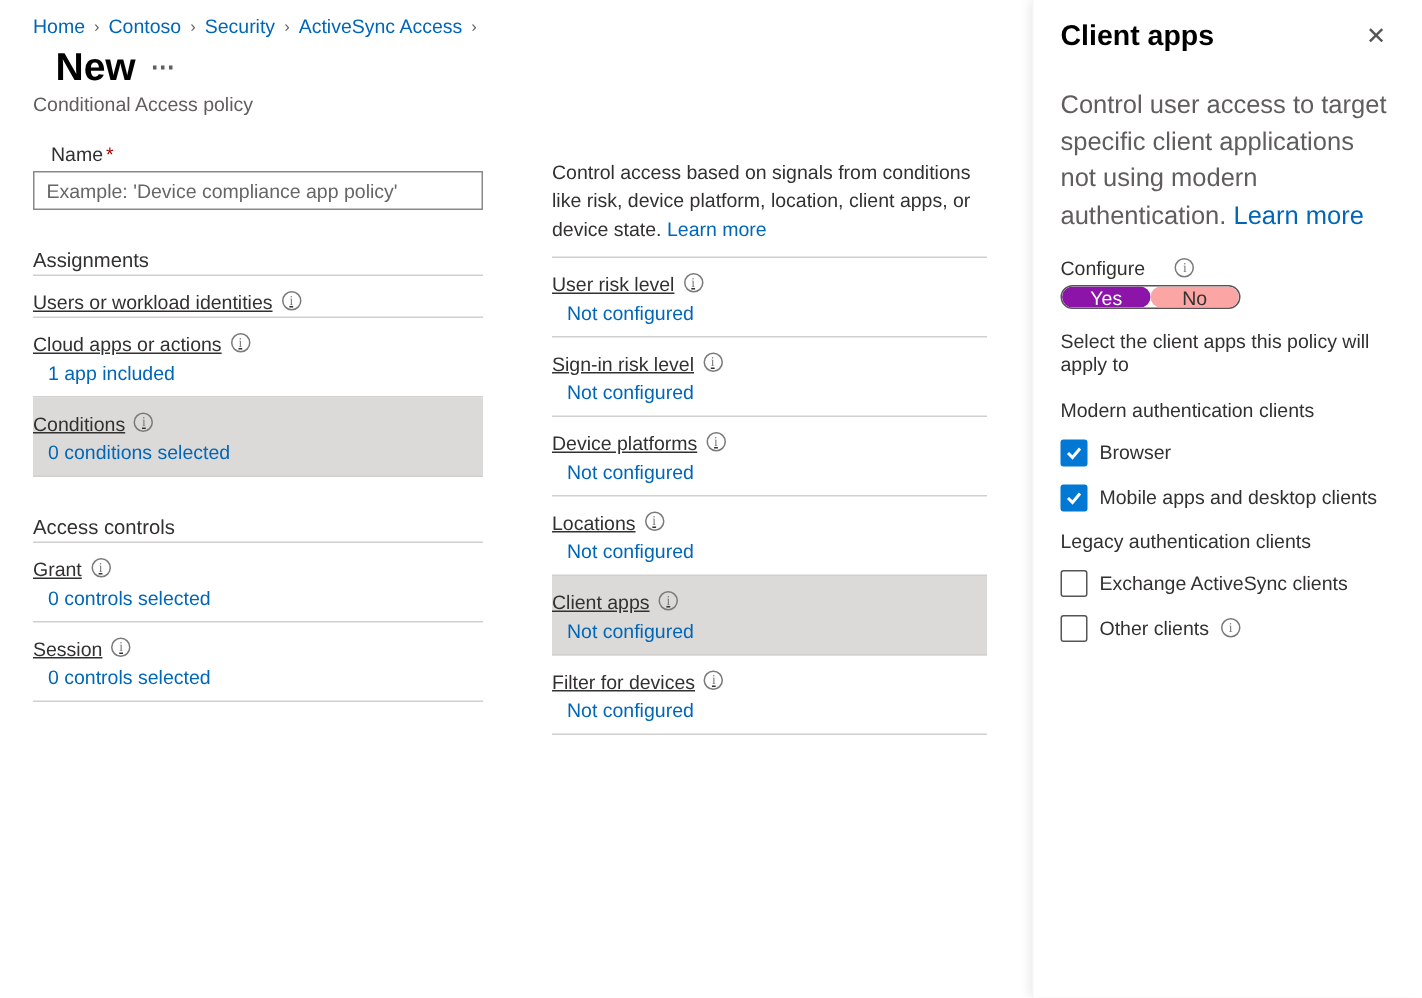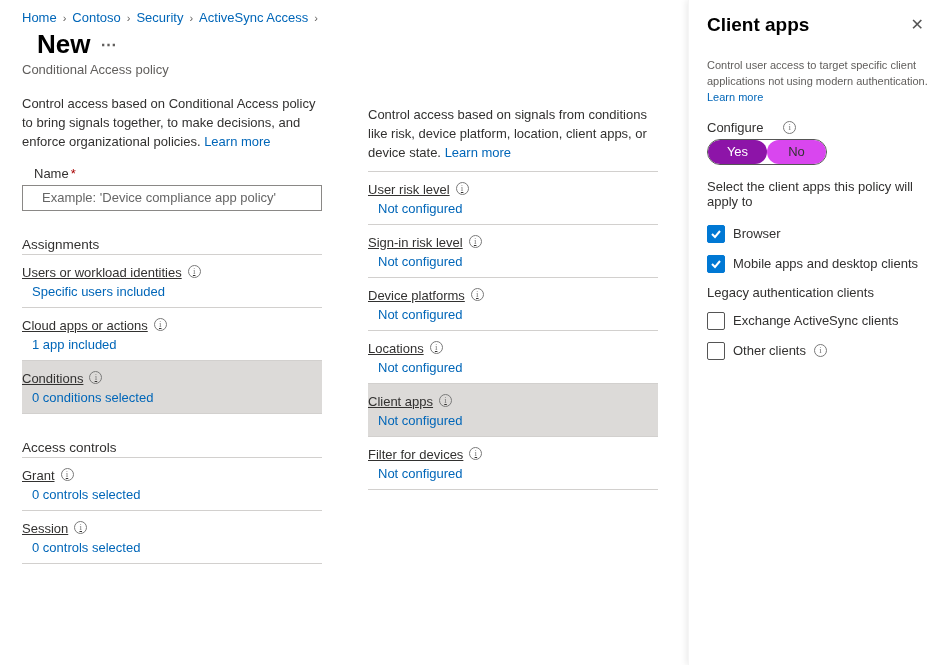--- a/index.html
+++ b/index.html
@@ -61,21 +61,21 @@
   .desc {
     line-height: 1.45;
     margin-bottom: 14px;
     color:#323130;
   }
   .learn-more { color: var(--link); text-decoration:none; }
   .field-label { margin: 10px 0 4px 12px; }
   .req { color: #a80000; margin-left:2px; }
   .text-input {
     width: 100%;
-    padding: 5px 19px;
+    padding: 5px 8px;
     border: 1px solid var(--border);
     font-family: inherit;
     font-size: 13px;
     background:#fff;
     color:#000;
     height:26px;
   }
   .text-input::placeholder { color: #666; }
   .section-heading {
     margin: 26px 0 0 0;
@@ -123,33 +123,33 @@
   }
   .flyout-header {
     display:flex; justify-content: space-between; align-items:center;
     margin-bottom: 22px;
   }
   .flyout-title { font-size: 19px; font-weight: 600; color:#000; }
   .close-x {
     font-size: 16px; color:#555; cursor:pointer;
     background:none; border:none; line-height:1;
   }
-  .flyout .desc { color: var(--text-secondary); font-size:11px; }
+  .flyout .desc { color: var(--text-secondary); font-size:17px; }
   .configure-label { margin: 10px 0 4px; display:flex; align-items:center; gap:20px; color: var(--text); }
   .segmented {
     display:inline-flex;
     border:1px solid #555;
     border-radius: 14px;
     overflow:hidden;
-    height:26px;
+    height:16px;
     width: 120px;
     font-size:13px;
   }
   .segmented button {
-    border:none; background:#d946ef; padding:0 14px; cursor:pointer;
+    border:none; background:#fca5a5; padding:0 14px; cursor:pointer;
     font-family:inherit; font-size:13px; color:#333;
     flex:1;
     border-radius:14px;
   }
   .segmented button.active {
     background: var(--purple); color:#fff;
   }
   .flyout .select-help { margin: 14px 0 16px; color:#323130; }
   .group-label { margin: 10px 0 10px; color:#323130; }
   .checkbox {
@@ -185,38 +185,33 @@
       <a href="#">ActiveSync Access</a>
       <span class="chev">›</span>
     </nav>
 
     <h1 class="title">
       <span>New</span>
       <span class="ellipsis">⋯</span>
     </h1>
     <div class="subtitle">Conditional Access policy</div>
 
-    <div class="desc">
-      <span>Control access based on Conditional Access policy to bring signals together, to make decisions, and enforce organizational policies.</span>
-      <a href="#" class="learn-more">Learn more</a>
-    </div>
 
     <div class="field-label">
       <span>Name</span><span class="req">*</span>
     </div>
     <input class="text-input" placeholder="Example: 'Device compliance app policy'" style="">
 
     <div class="section-heading divider-under">Assignments</div>
 
     <div class="row">
       <div class="row-title">
         <span>Users or workload identities</span>
         <span class="info-icon"></span>
       </div>
-      <div class="row-value"><span class="link">Specific users included</span></div>
     </div>
 
     <div class="row">
       <div class="row-title">
         <span>Cloud apps or actions</span>
         <span class="info-icon"></span>
       </div>
       <div class="row-value"><span class="link">1 app included</span></div>
     </div>
 
@@ -318,20 +313,21 @@
     <span>Configure</span>
     <span class="info-icon"></span>
   </div>
   <div class="segmented">
     <button class="active">Yes</button>
     <button>No</button>
   </div>
 
   <div class="select-help">Select the client apps this policy will apply to</div>
 
+  <div class="group-label">Modern authentication clients</div>
 
   <label class="checkbox">
     <span class="cb-box checked">
       <svg width="12" height="12" viewBox="0 0 12 12" fill="none">
           <path d="M2 6 L5 9 L10 3" stroke="#fff" stroke-width="2"></path>
         </svg>
     </span>
     <span class="label">Browser</span>
   </label>
 

